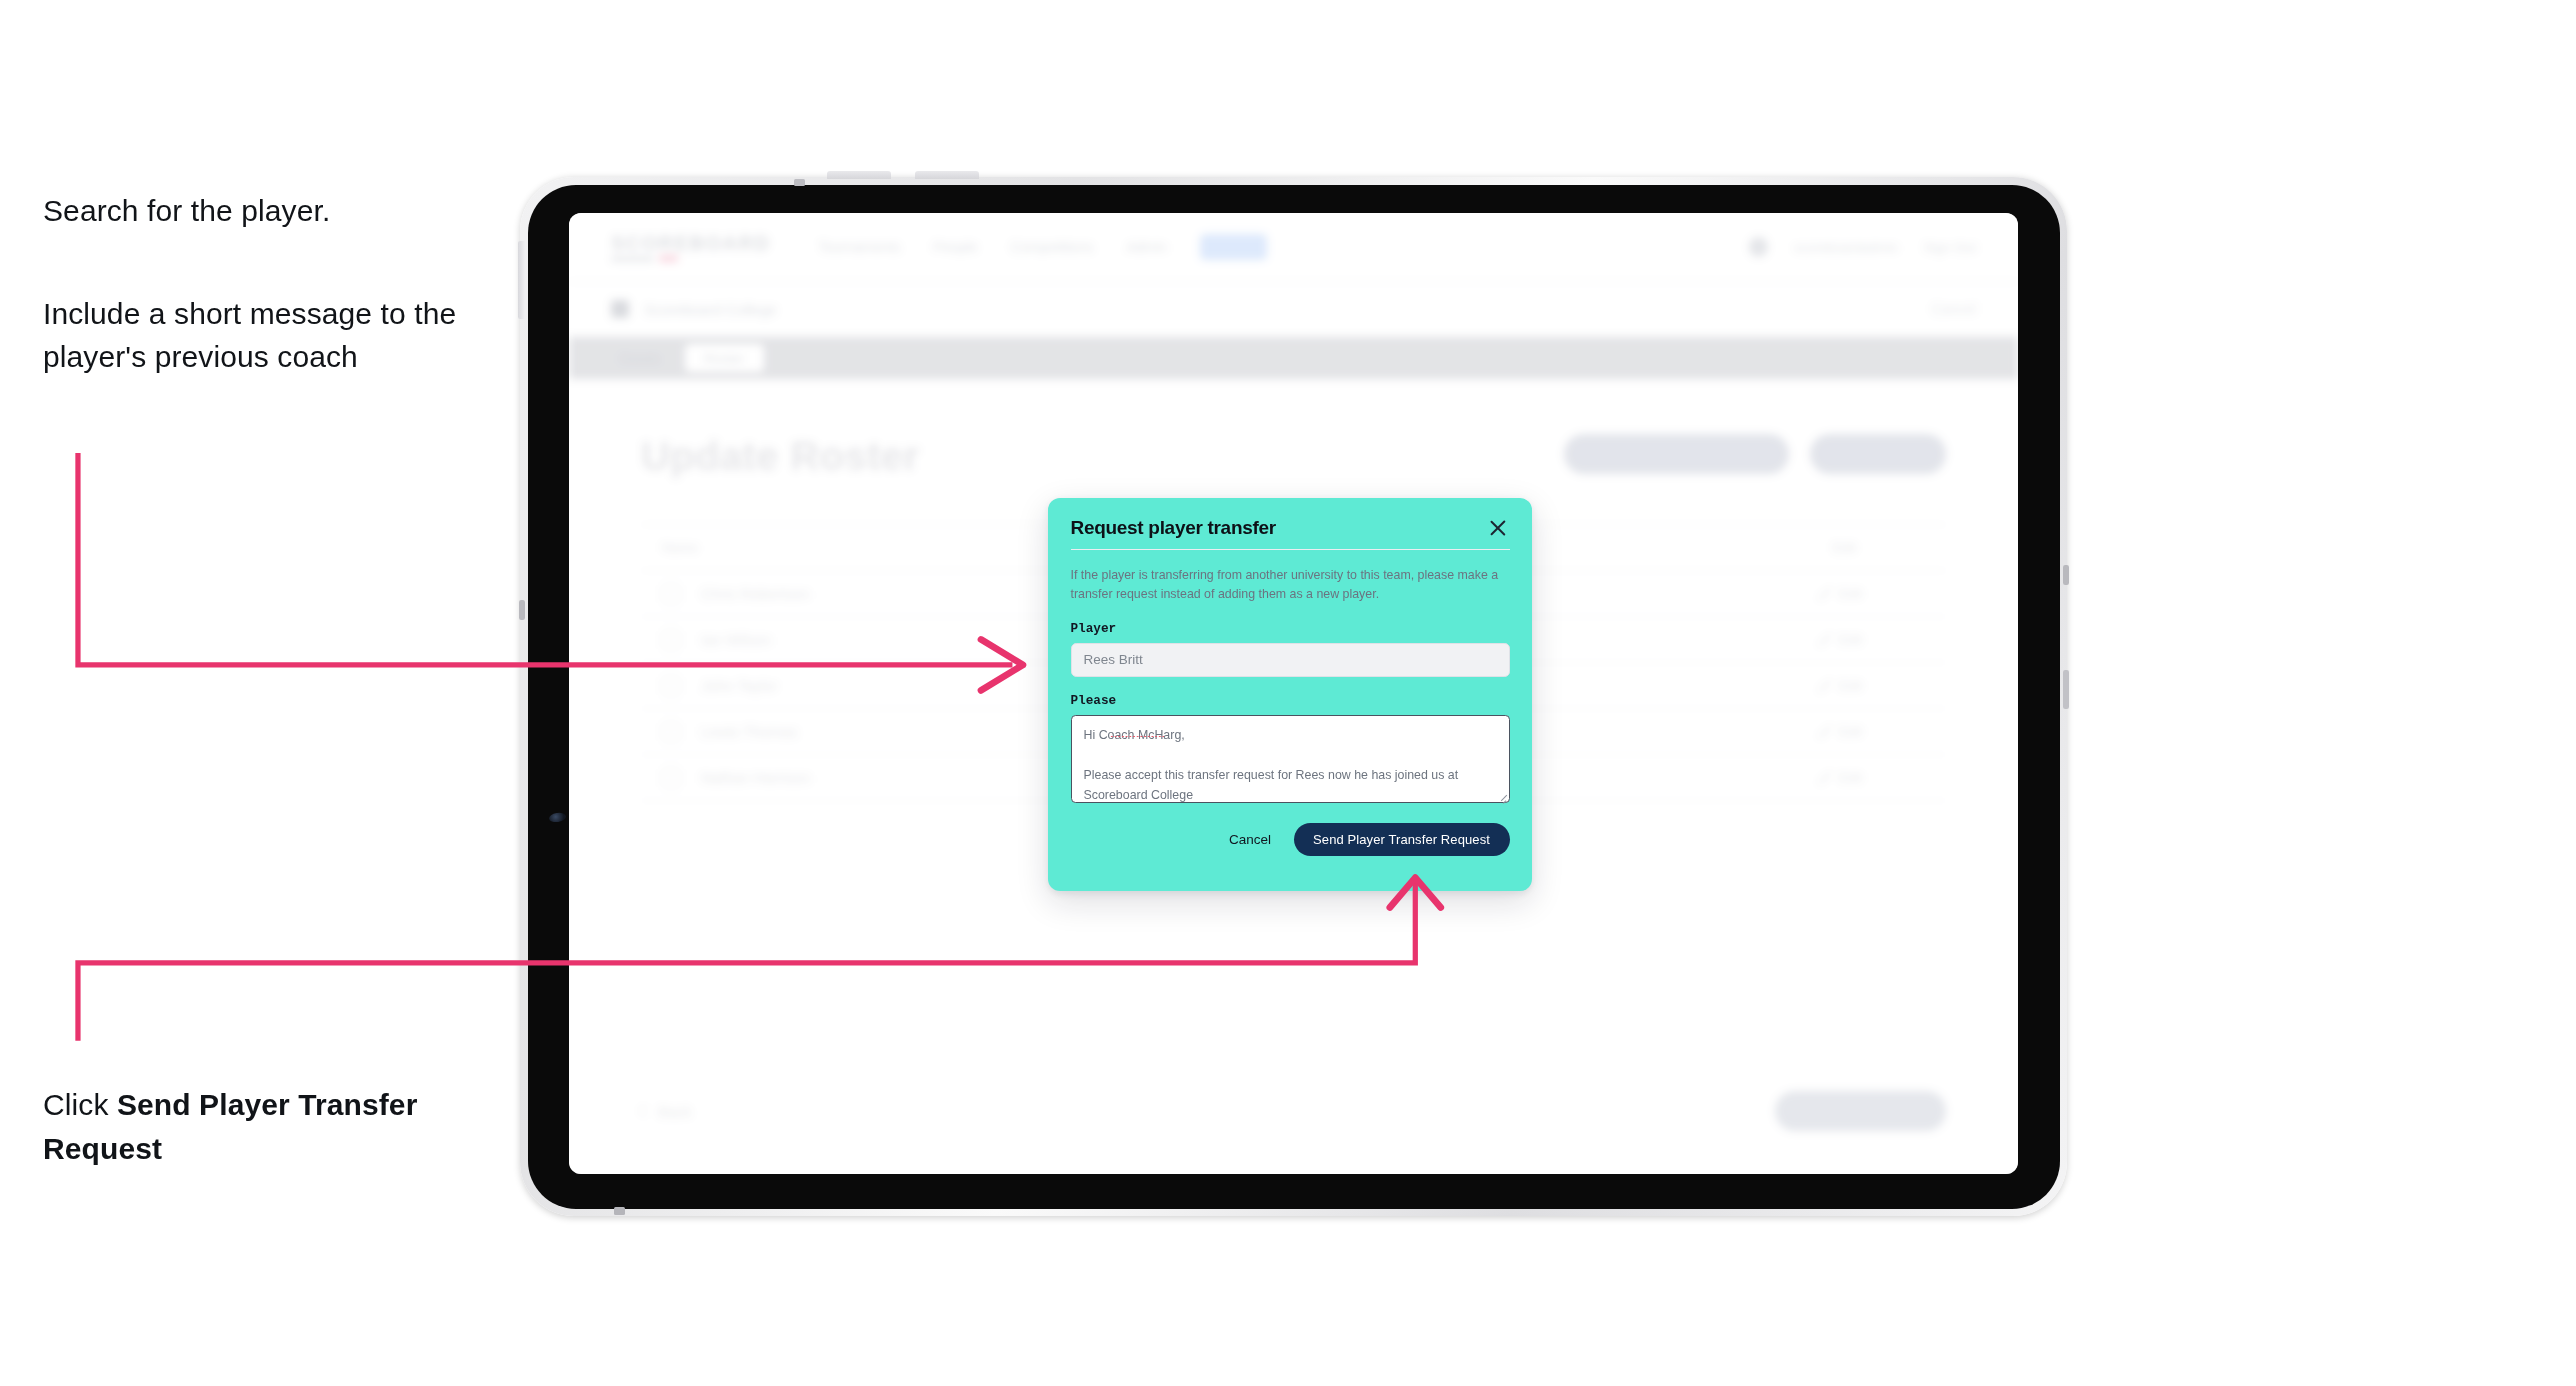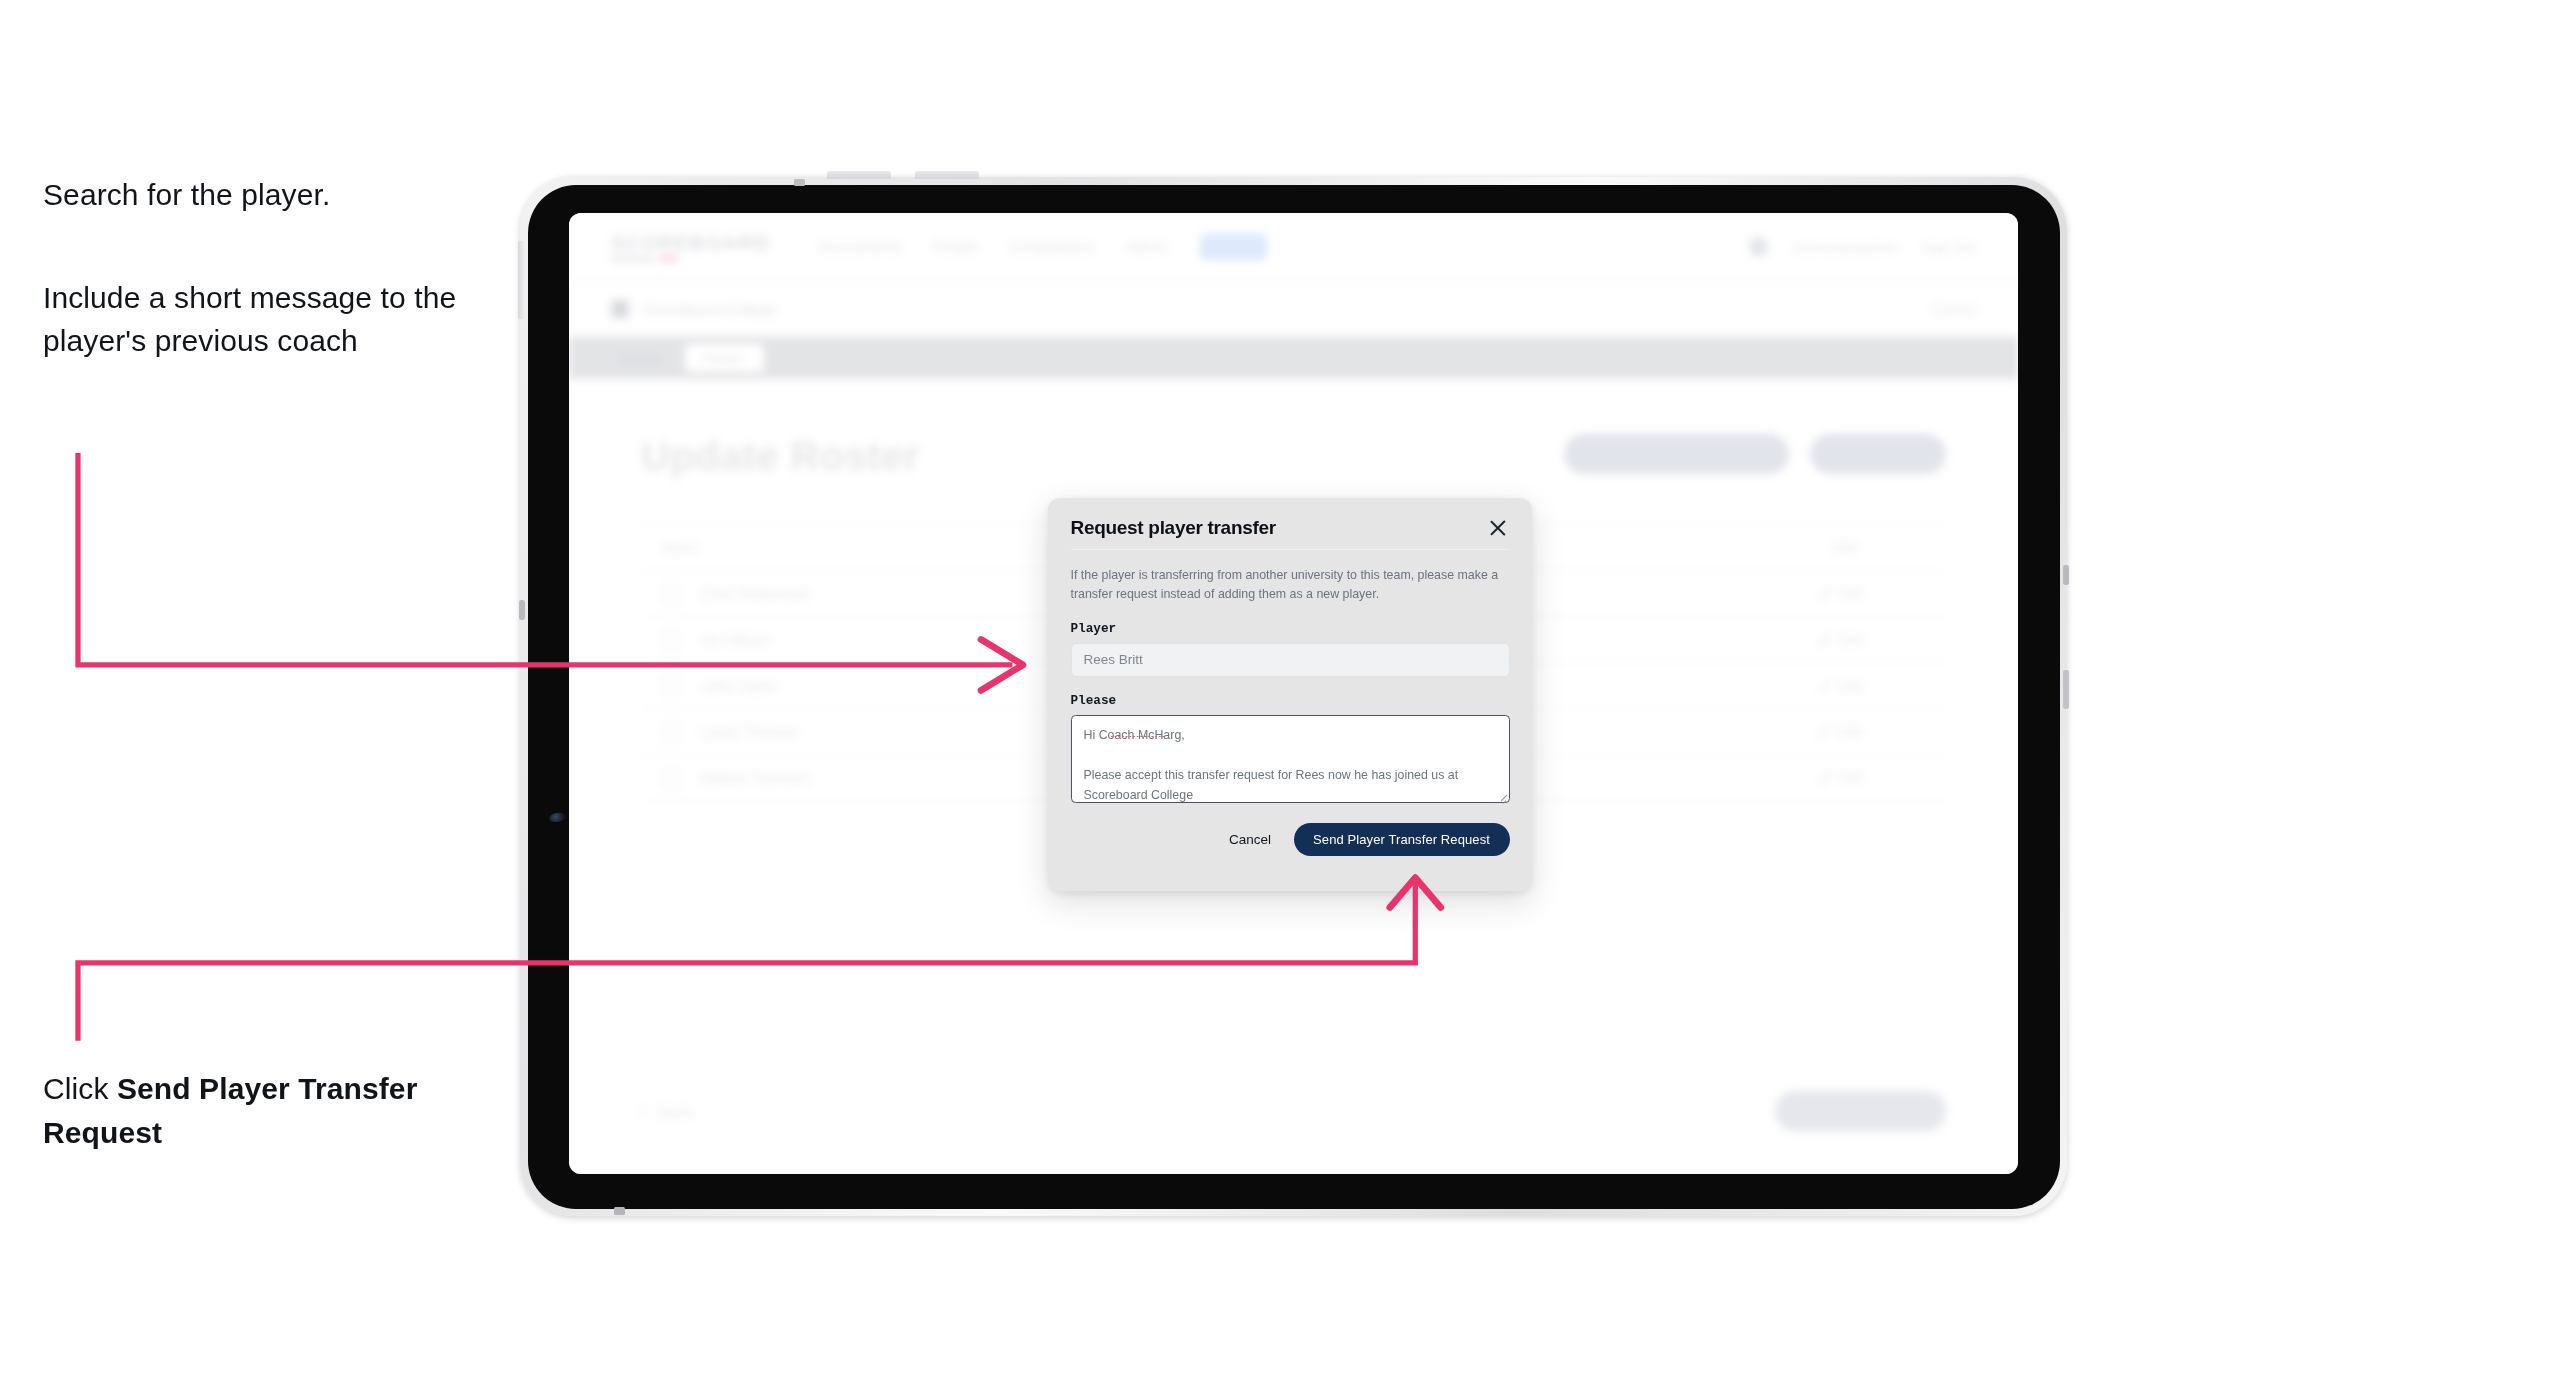--- a/index.html
+++ b/index.html
@@ -12,20 +12,21 @@
   #stage { position: relative; width: 2576px; height: 1386px; background:#fff; }
 
   
   .anno-text {
     position: absolute;
     color: #111418;
     font-size: 30px;
     line-height: 1.42;
     letter-spacing: 0.1px;
     font-weight: 400;
+    margin-top: 16px;
   }
   #anno-1 { left: 43px; top: 174px; width: 479px; }
   #anno-2 { left: 43px; top: 277px; width: 427px; }
   #anno-3 { left: 43px; top: 1067px; width: 419px; font-size: 30px; line-height: 1.48; }
   #anno-3 b { font-weight: 700; }
 
   
   .arrow-svg { position: absolute; left: 0; top: 0; width: 2576px; height: 1386px; pointer-events: none; }
 
   
@@ -126,21 +127,21 @@
   .back-caret { width: 8.2px; height: 8.2px; border-left: 1.5px solid #dcdde1; border-bottom: 1.5px solid #dcdde1;
                 transform: rotate(45deg); }
   .footer-btn { margin-left:auto; width: 171px; height: 40px; border-radius: 20px; background: #dadde4; }
 
   
   #modal-overlay { position: absolute; inset: 0; background: rgba(255,255,255,0.30); }
   #modal {
     position: absolute;
     left: 1048px; top: 498px;
     width: 484px; height: 393px;
-    background: #e5e5e5;
+    background: #5eead4;
     border-radius: 12px;
     box-shadow: 0 10.5px 33px rgba(18,24,40,.14), 0 2.2px 7.5px rgba(18,24,40,.08);
     padding: 0;
   }
   .modal-head {
     display: flex; align-items: flex-start; justify-content: space-between;
     padding: 19.5px 22.5px 9px 22.5px;
   }
   .modal-title { font-size: 19px; font-weight: 800; color: #0d1117; letter-spacing: -0.3px; line-height:1.1; }
   .modal-close { width: 24px; height: 24px; cursor: pointer; position: relative; flex: none; margin-top: -1.5px; }

